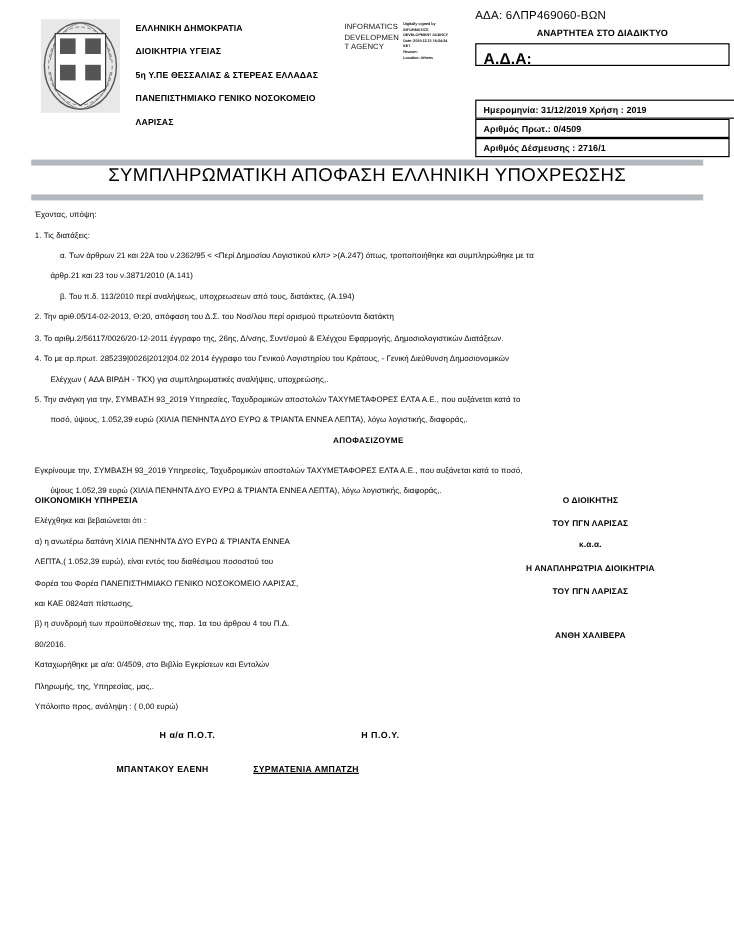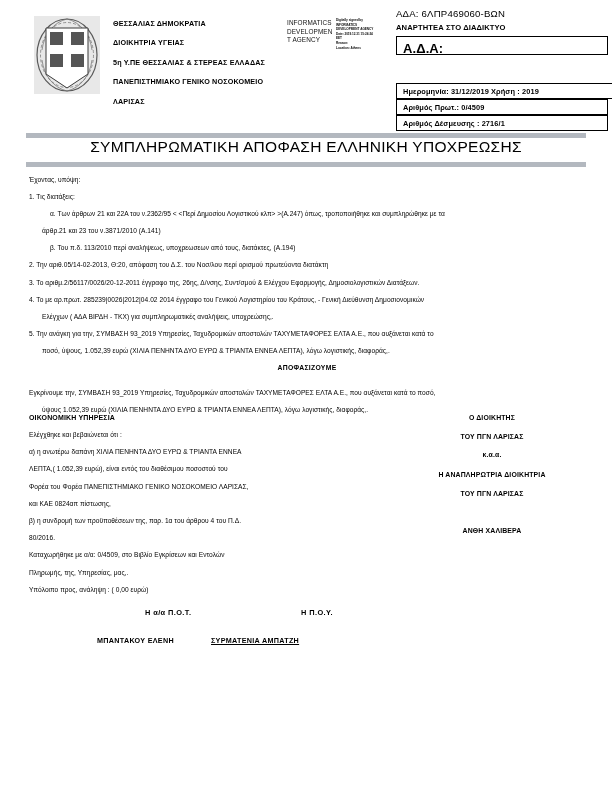--- a/index.html
+++ b/index.html
@@ -91,21 +91,21 @@
     width: 216px;
     font-size: 9.6px;
     letter-spacing: 0.2px;
     white-space: nowrap;
   }
   .ada-anartitea {
     position: absolute;
     left: 396px;
     top: 23px;
     width: 212px;
-    text-align: left;
+    text-align: center;
     font-size: 7.6px;
     font-weight: bold;
     letter-spacing: 0.1px;
     white-space: nowrap;
   }
 
   .box {
     position: absolute;
     border: 1px solid #000;
     box-sizing: border-box;
@@ -222,21 +222,21 @@
     width: 360px;
     height: 14px;
   }
   .sign-title {
     position: absolute;
     font-size: 7.4px;
     font-weight: bold;
     letter-spacing: 0.4px;
     white-space: nowrap;
   }
-  #sign-title-pot { left: 104px; top: 0; margin-left: 12px; }
+  #sign-title-pot { left: 104px; top: 0; }
   #sign-title-pou { left: 250px; top: 0; padding-left: 22px; }
 
   .name-row {
     position: absolute;
     left: 29px;
     top: 636px;
     width: 400px;
     height: 14px;
   }
   .sign-name {
@@ -270,21 +270,21 @@
         <rect x="16" y="16" width="13" height="13" fill="#555555"></rect>
         <rect x="37" y="16" width="13" height="13" fill="#555555"></rect>
         <rect x="16" y="38" width="13" height="13" fill="#555555"></rect>
         <rect x="37" y="38" width="13" height="13" fill="#555555"></rect>
         <rect x="30" y="13" width="6.5" height="49" fill="#ffffff"></rect>
         <rect x="14" y="30" width="38" height="6.5" fill="#ffffff"></rect>
       </svg>
     </div>
 
     <div class="org-block">
-      <div class="org-line">ΘΕΣΣΑΛΙΑΣ ΔΗΜΟΚΡΑΤΙΑ</div>
+      <div class="org-line">ΕΛΛΗΝΙΚΗ ΔΗΜΟΚΡΑΤΙΑ</div>
       <div class="org-line">ΔΙΟΙΚΗΤΡΙΑ ΥΓΕΙΑΣ</div>
       <div class="org-line">5η Υ.ΠΕ ΘΕΣΣΑΛΙΑΣ &amp; ΣΤΕΡΕΑΣ ΕΛΛΑΔΑΣ</div>
       <div class="org-line">ΠΑΝΕΠΙΣΤΗΜΙΑΚΟ ΓΕΝΙΚΟ ΝΟΣΟΚΟΜΕΙΟ</div>
       <div class="org-line">ΛΑΡΙΣΑΣ</div>
     </div>
 
     <div class="ida-logo">
       <div>INFORMATICS</div>
       <div>DEVELOPMEN</div>
       <div>T AGENCY</div>

